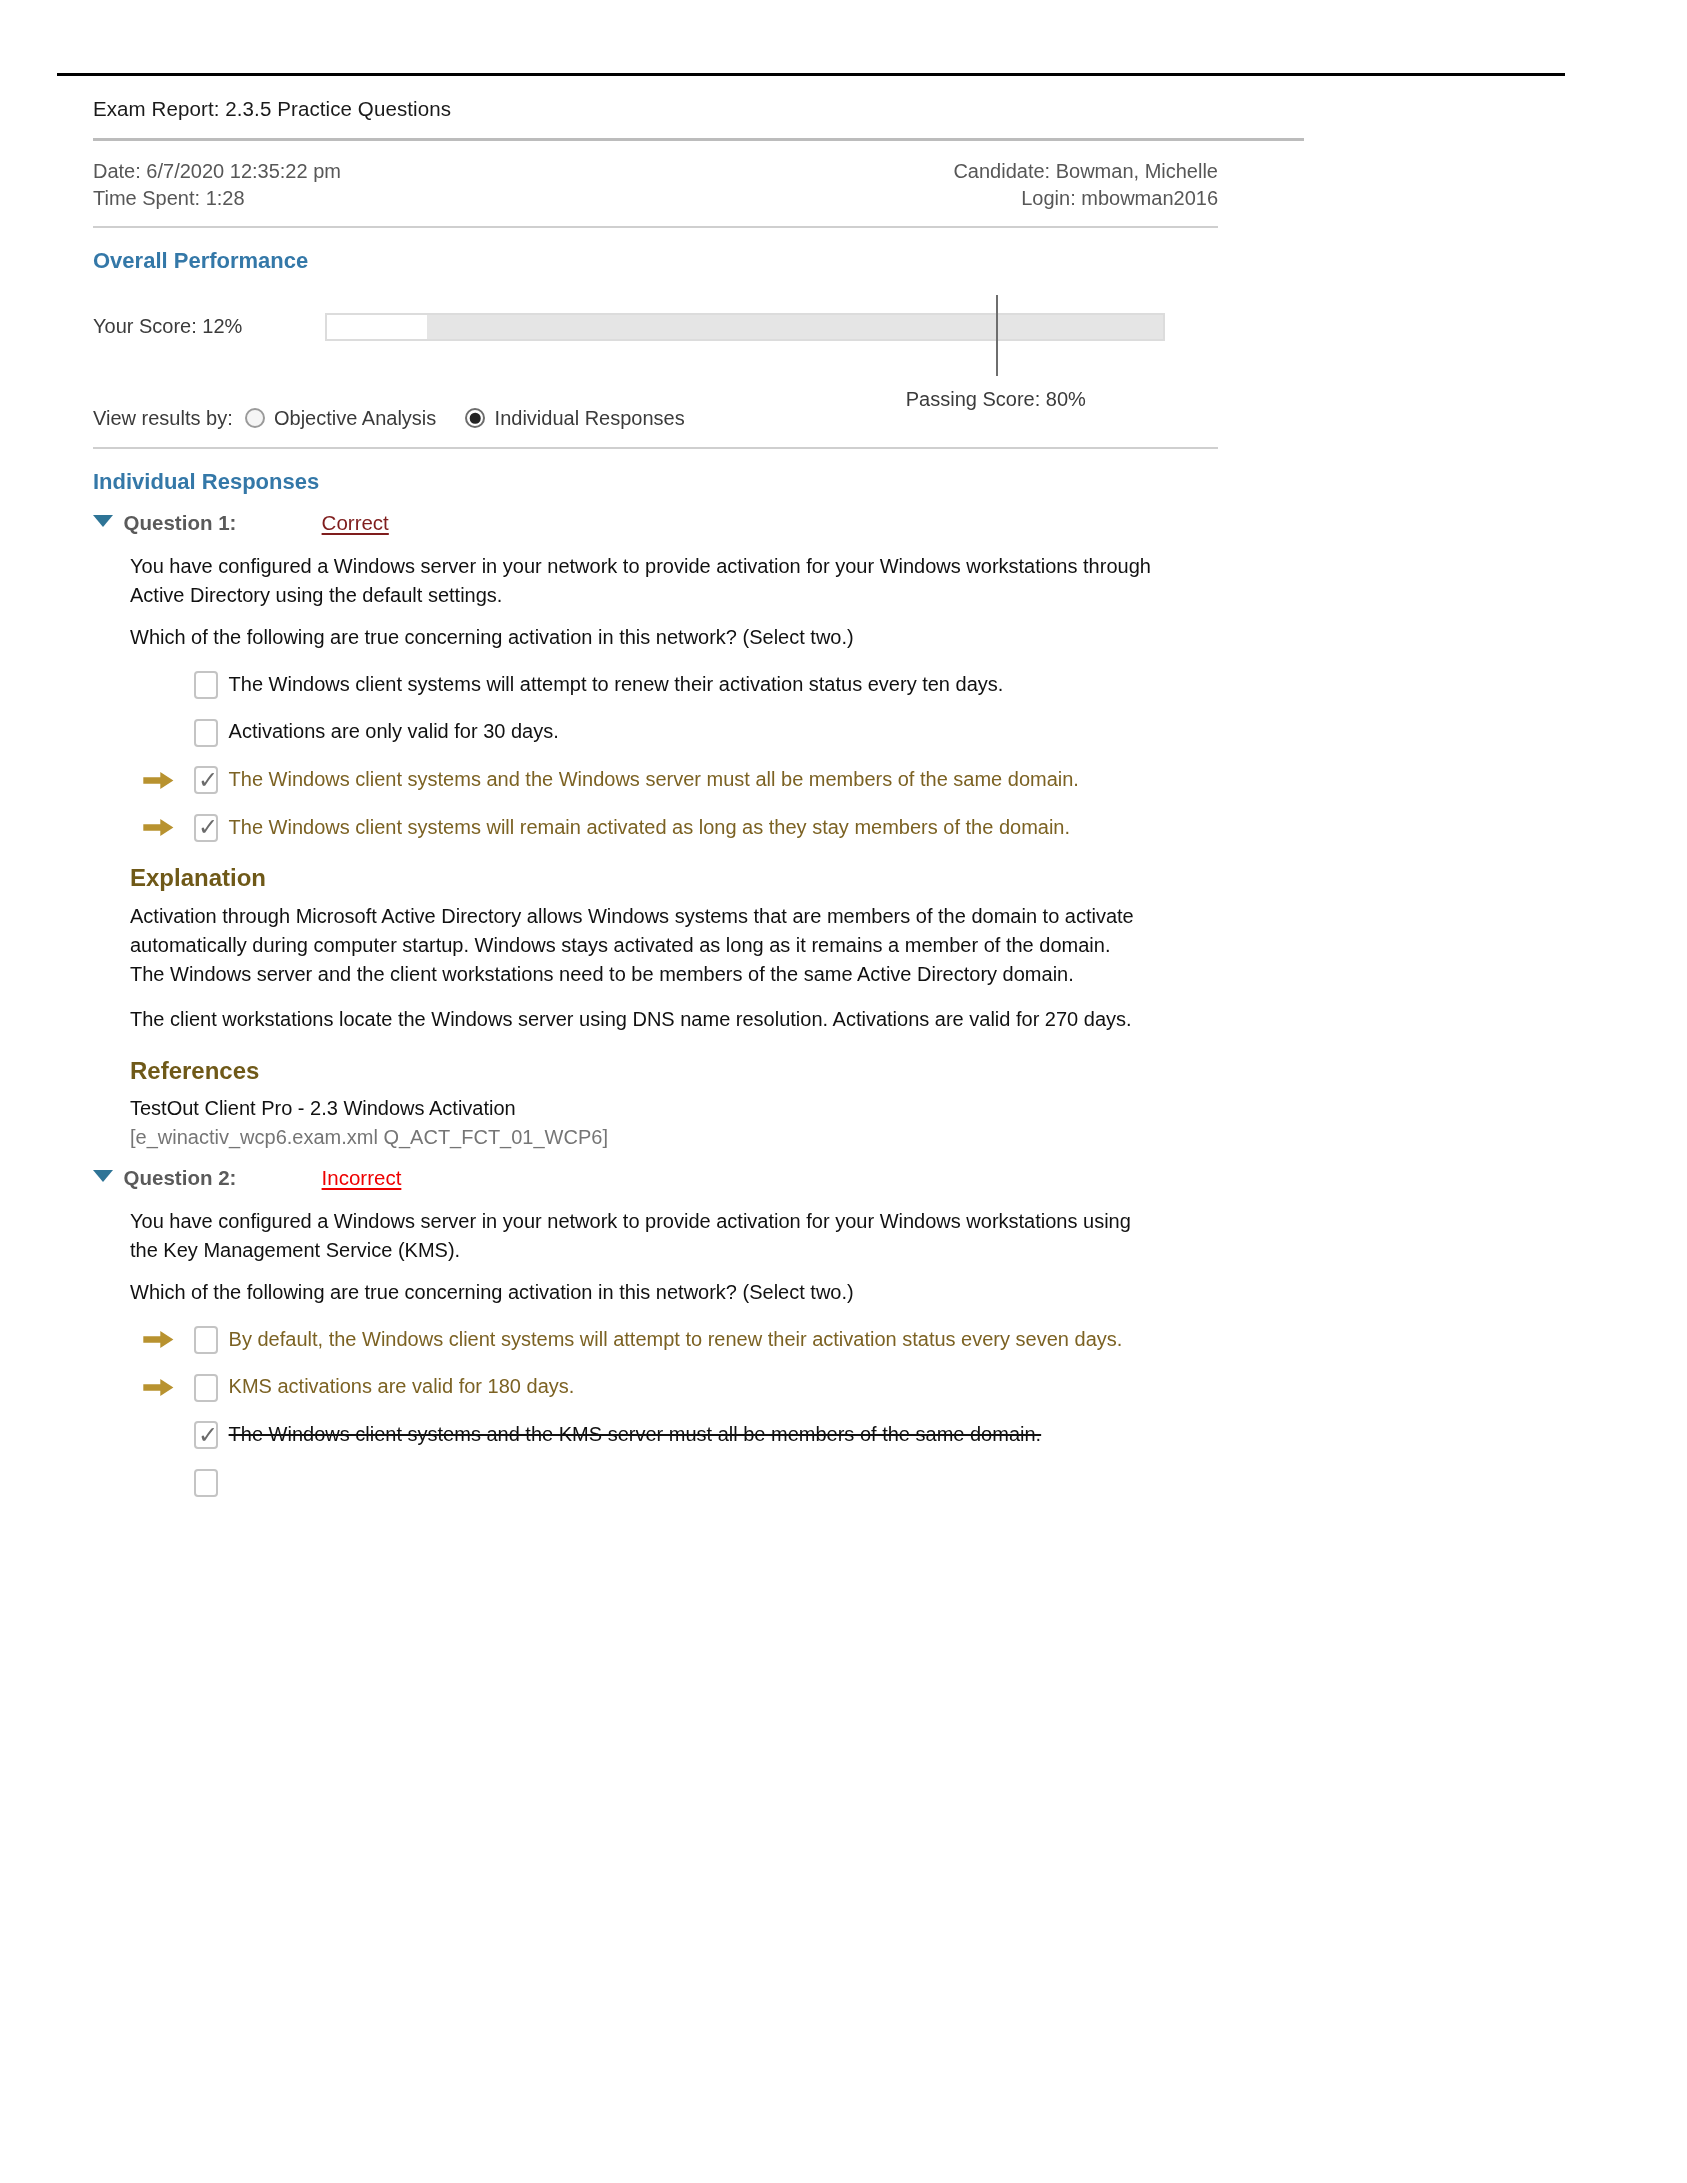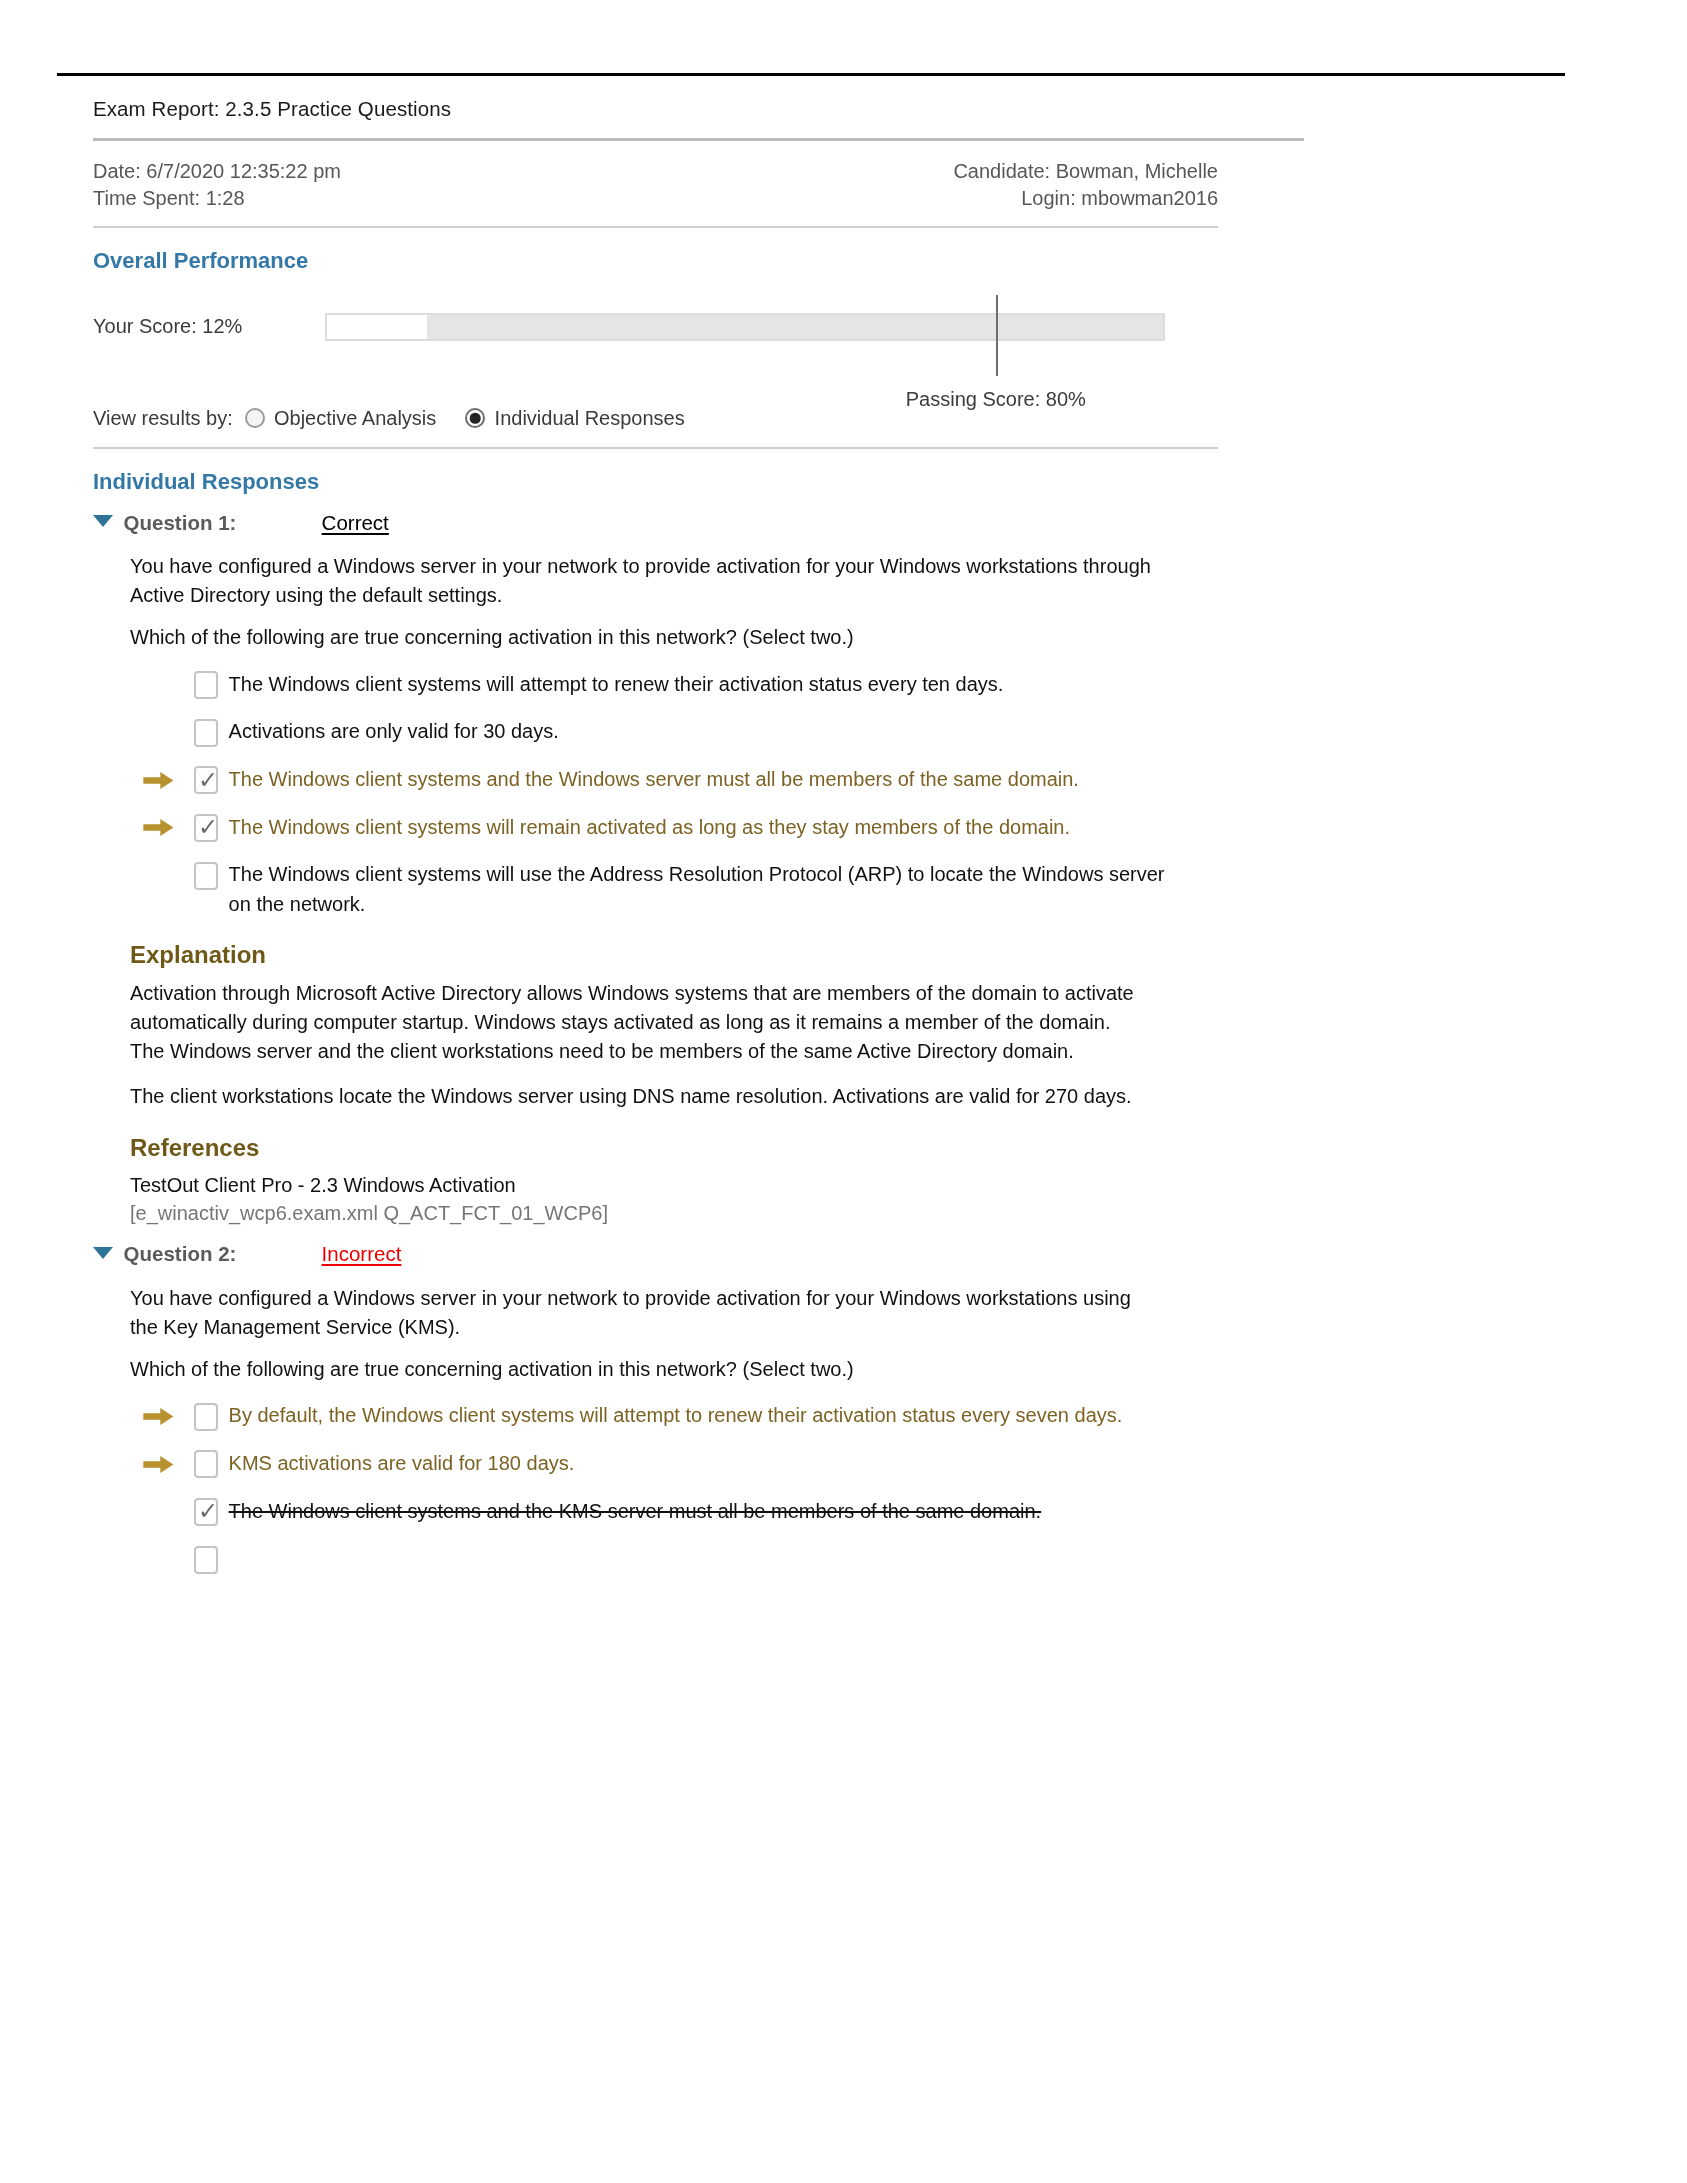--- a/index.html
+++ b/index.html
@@ -170,21 +170,21 @@
     font-size: 20.5px;
     font-weight: bold;
     color: #5a5a5a;
     width: 198px;
   }
   .q-status {
     font-size: 20.5px;
     text-decoration: underline;
     text-underline-offset: 2.6px;
   }
-  .q-status.correct { color: #000000; text-align: center; }
+  .q-status.correct { color: #7f1d1d; text-align: center; }
   .q-status.incorrect { color: #ee0000; }
 
   .q-body { padding-left: 37px; }
   .q-text {
     font-size: 20px;
     line-height: 1.46;
     color: #111111;
     margin: 13.2px 0 0 0;
     max-width: 1032px;
   }
@@ -348,24 +348,20 @@
                 <span class="opt-text">The Windows client systems and the Windows server must all be members of the same domain.</span>
               </div>
               <div class="opt key">
                 <span class="arrow"><svg viewBox="0 0 48 26" width="32" height="17">
                     <path d="M0 8 H26 V0 L46 13 L26 26 V18 H0 Z" fill="#b8922f"></path>
                   </svg></span>
                 <span class="cbox">
                   <span class="tick">✓</span>
                 </span>
                 <span class="opt-text">The Windows client systems will remain activated as long as they stay members of the domain.</span>
-              </div>
-              <div class="opt">
-                <span class="cbox"></span>
-                <span class="opt-text">The Windows client systems will use the Address Resolution Protocol (ARP) to locate the Windows server on the network.</span>
               </div>
             </div>
             <div class="sub-heading">Explanation</div>
             <p class="para">Activation through Microsoft Active Directory allows Windows systems that are members of the domain to activate automatically during computer startup. Windows stays activated as long as it remains a member of the domain. The Windows server and the client workstations need to be members of the same Active Directory domain.</p>
             <p class="para">The client workstations locate the Windows server using DNS name resolution. Activations are valid for 270 days.</p>
             <div class="sub-heading">References</div>
             <p class="ref-line">TestOut Client Pro - 2.3 Windows Activation</p>
             <p class="ref-id">[e_winactiv_wcp6.exam.xml Q_ACT_FCT_01_WCP6]</p>
           </div>
         </div>

